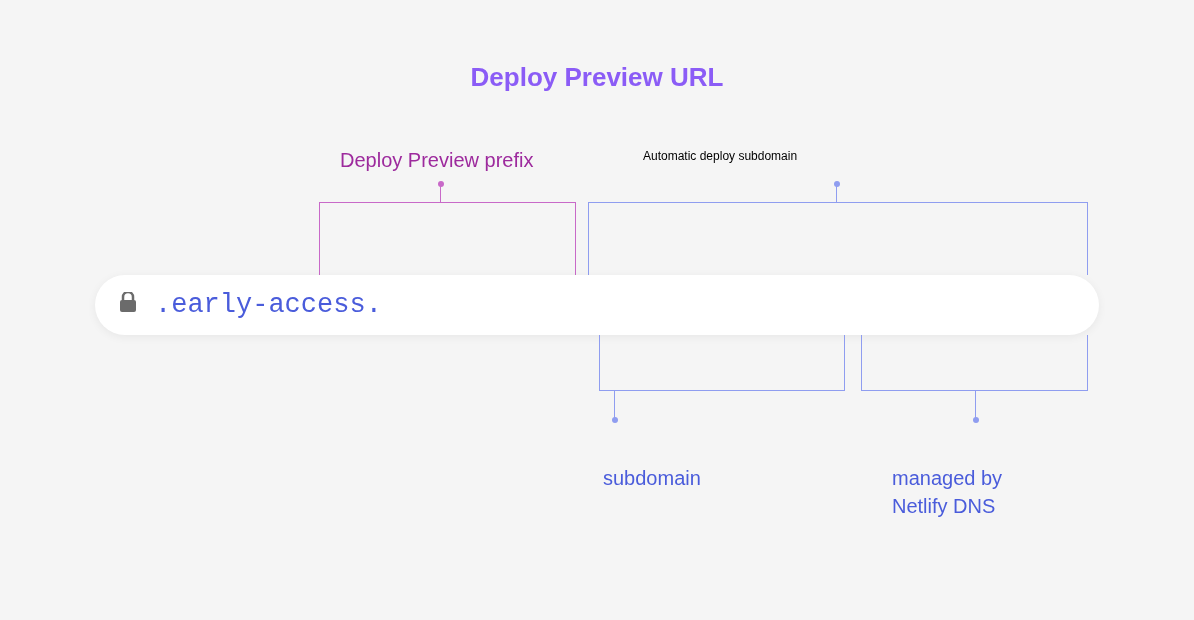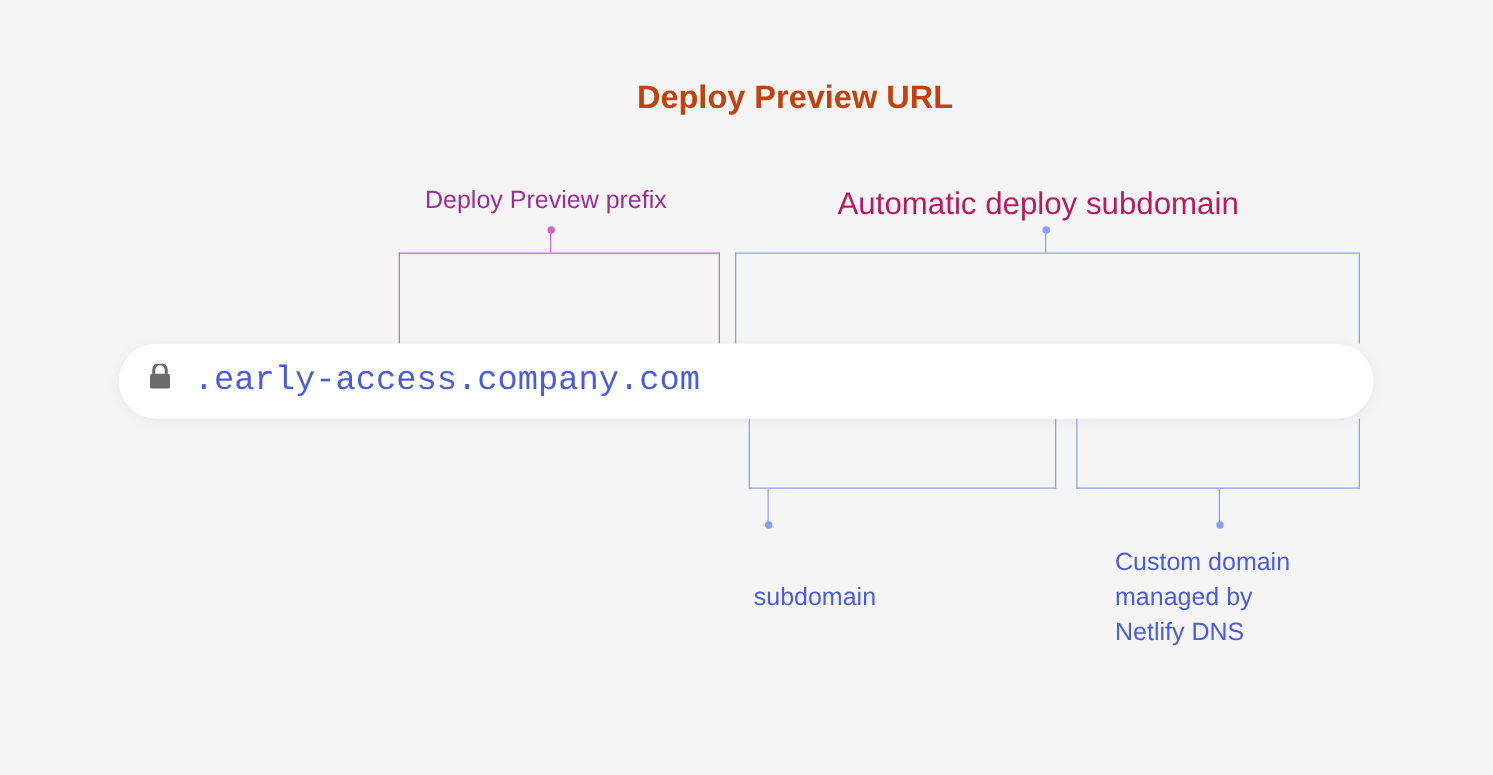--- a/index.html
+++ b/index.html
@@ -14,22 +14,21 @@
       height: 620px;
       position: relative;
     }
     .title {
       position: absolute;
       top: 62px;
       left: 50%;
       transform: translateX(-50%);
       font-size: 26px;
       font-weight: 800;
-      color: #c2410c;
-      margin-left: 39px;
+      color: #8b5cf6;
     }
     .url-bar {
       position: absolute;
       top: 275px;
       left: 95px;
       right: 95px;
       height: 60px;
       background: #ffffff;
       border-radius: 30px;
       box-shadow: 0 2px 10px rgba(0,0,0,0.06);
@@ -90,23 +89,22 @@
       width: 257px;
       height: 73px;
       border: 1px solid #c869c8;
       border-bottom: none;
     }
     
     .label-auto {
       position: absolute;
       top: 149px;
       left: 643px;
-      font-size: 25px;
-      color: #be185d;
-      margin-left: 27px;
+      font-size: 12px;
+      color: #000000;
     }
     .label-auto-stem {
       position: absolute;
       top: 182px;
       left: 836px;
       width: 1px;
       height: 20px;
       background: #8f9df0;
     }
     .label-auto-dot {
@@ -216,31 +214,30 @@
 <div class="url-bar">
   <span>
     <svg class="lock-icon" viewBox="0 0 18 20" fill="#6b6b6b">
       <rect x="1" y="8" width="16" height="12" rx="2"></rect>
       <path d="M4 8 V5 a5 5 0 0 1 10 0 V8" fill="none" stroke="#6b6b6b" stroke-width="2.5"></path>
     </svg>
   </span>
     <span class="subdomain">.</span>
     <span class="subdomain">early-access</span>
     <span class="domain">.</span>
-    <span class="domain">company.com</span>
 </div>
 
 <div class="bracket-optional"></div>
 <div class="label-optional-stem"></div>
 <div class="label-optional-dot"></div>
 <div class="label-optional">
   <br>
   <span>subdomain</span>
 </div>
 
 <div class="bracket-custom"></div>
 <div class="label-custom-stem"></div>
 <div class="label-custom-dot"></div>
 <div class="label-custom">
-  <span>Custom domain</span><br>
+  <br>
   <span>managed by</span><br>
   <span>Netlify DNS</span>
 </div>
 
 </body></html>

